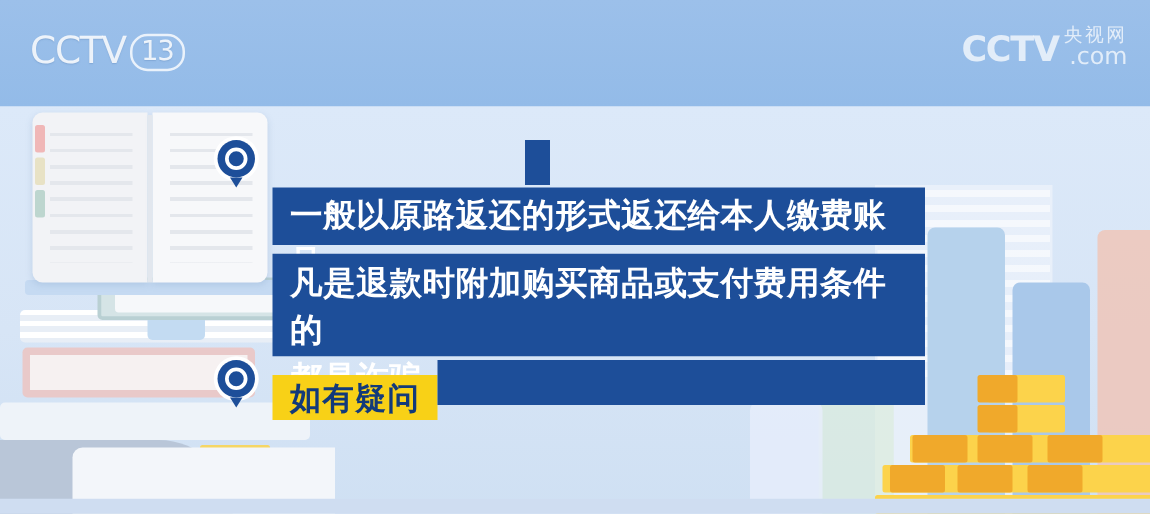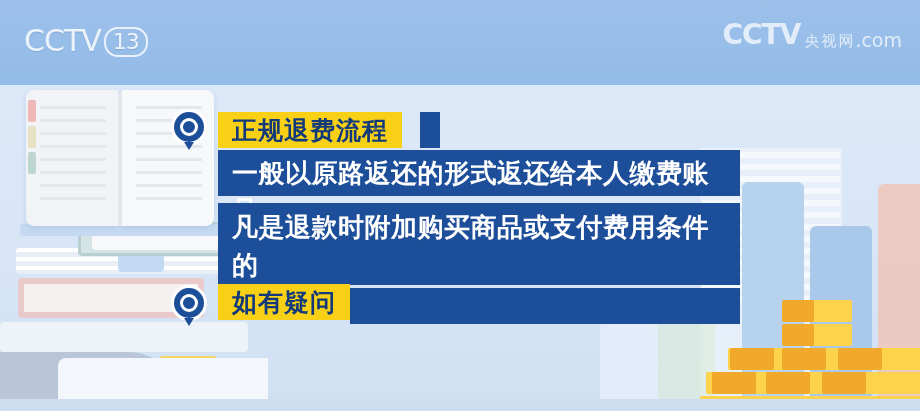--- a/index.html
+++ b/index.html
@@ -92,21 +92,21 @@
   .logo-13{display:inline-block;border:2px solid rgba(255,255,255,.8);border-radius:14px;
            padding:0 7px;font-size:22px;line-height:26px;margin-left:3px;vertical-align:2px;}
   .logo-sub{font-size:19px;letter-spacing:12px;text-align:center;margin-top:3px;
             color:rgba(255,255,255,.88);}
 
   .wm{position:absolute;right:18px;top:20px;text-align:right;color:rgba(255,255,255,.72);}
   .wm-main{font-size:28px;font-weight:bold;letter-spacing:-1px;line-height:30px;}
   .wm-cn{font-size:15px;letter-spacing:2px;line-height:16px;}
   .wm-com{font-size:19px;line-height:19px;}
   .wm-row{display:flex;align-items:flex-end;justify-content:flex-end;gap:4px;}
-  .wm-right{display:flex;flex-direction:row;align-items:center;}
+  .wm-right{display:flex;flex-direction:column;align-items:flex-end;}
 </style>
 </head>
 <body>
 
 <div id="stage">
 
   <div class="bg-lower"></div>
 
   <div class="bld b4"></div>
   <div class="sheet"></div>
@@ -177,35 +177,34 @@
     </div>
   </div>
 
   <div class="marker" style="left:174px;top:112px;">
     <div class="ring">
         <span class="dot"></span>
       </div>
     <div class="pin"></div>
   </div>
 
-  <div class="band band-yellow" style="left:218px;top:112px;">正规退费流程</div>
   <div style="position:absolute;left:420px;top:112px;width:20px;height:36px;background:#1d4e99;"></div>
 
   <div class="band band-blue" style="left:218px;top:150px;width:522px;height:46px;">一般以原路返还的形式返还给本人缴费账号</div>
 
   <div class="band band-blue two" style="left:218px;top:203px;width:522px;height:82px;">
     <span>凡是退款时附加购买商品或支付费用条件的</span><br>
     <span>都是诈骗</span>
   </div>
 
   <div class="marker" style="left:174px;top:288px;">
     <div class="ring">
         <span class="dot"></span>
       </div>
     <div class="pin"></div>
   </div>
 
-  <div class="band band-yellow" style="left:218px;top:284px;">如有疑问</div>
+  <div class="band band-yellow" style="left:218px;top:300px;">如有疑问</div>
   <div style="position:absolute;left:350px;top:288px;width:390px;height:36px;background:#1d4e99;"></div>
 
 
   <div class="bg-bottomstrip"></div>
 </div>
 
 </body></html>

